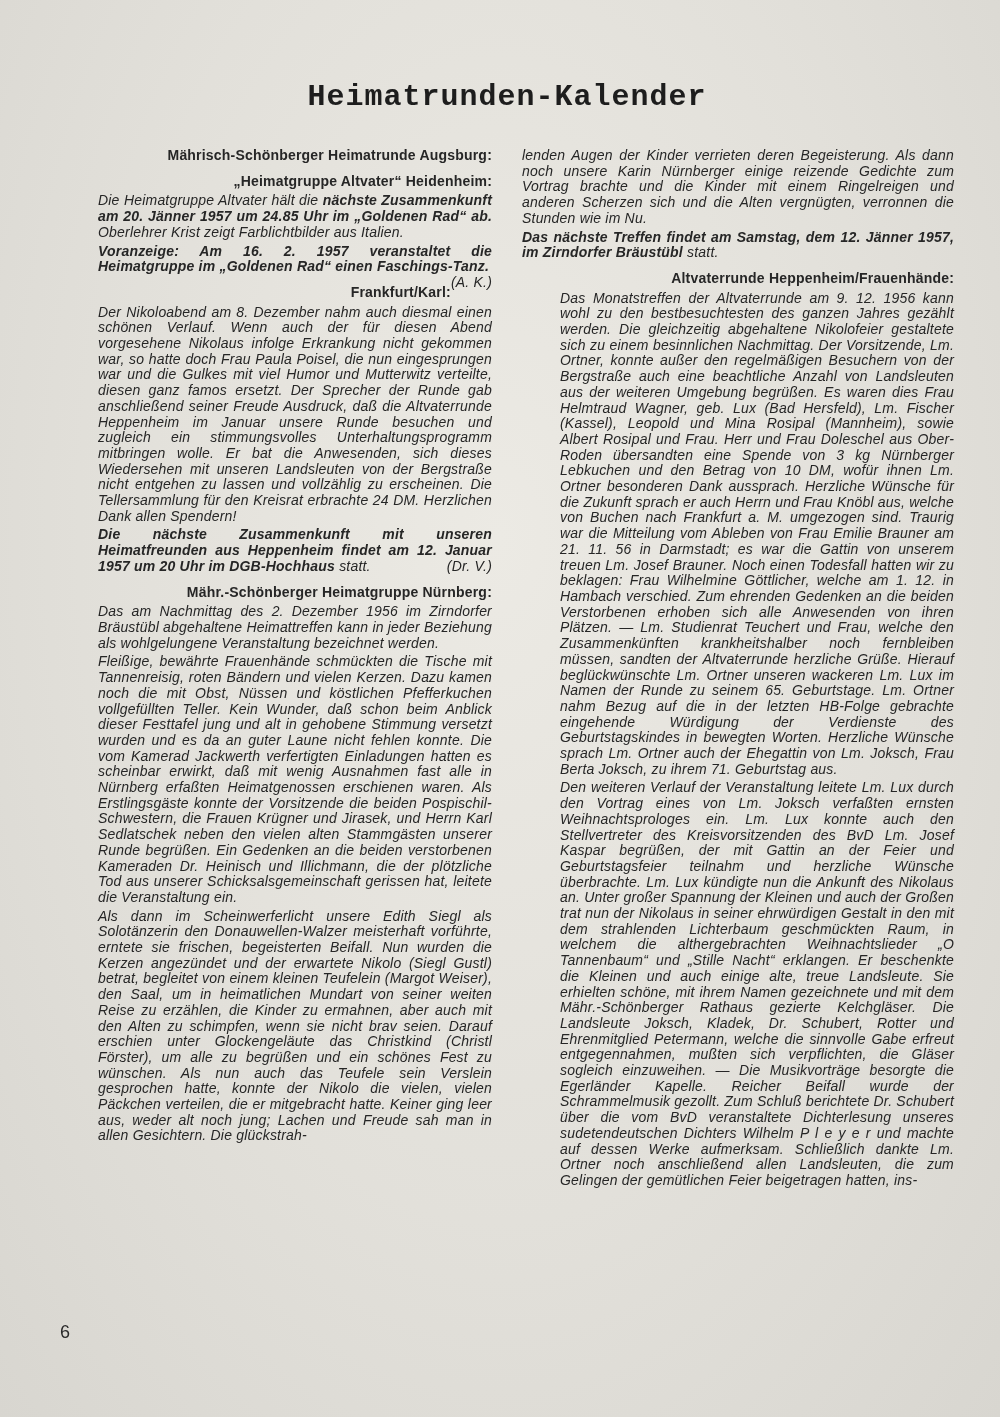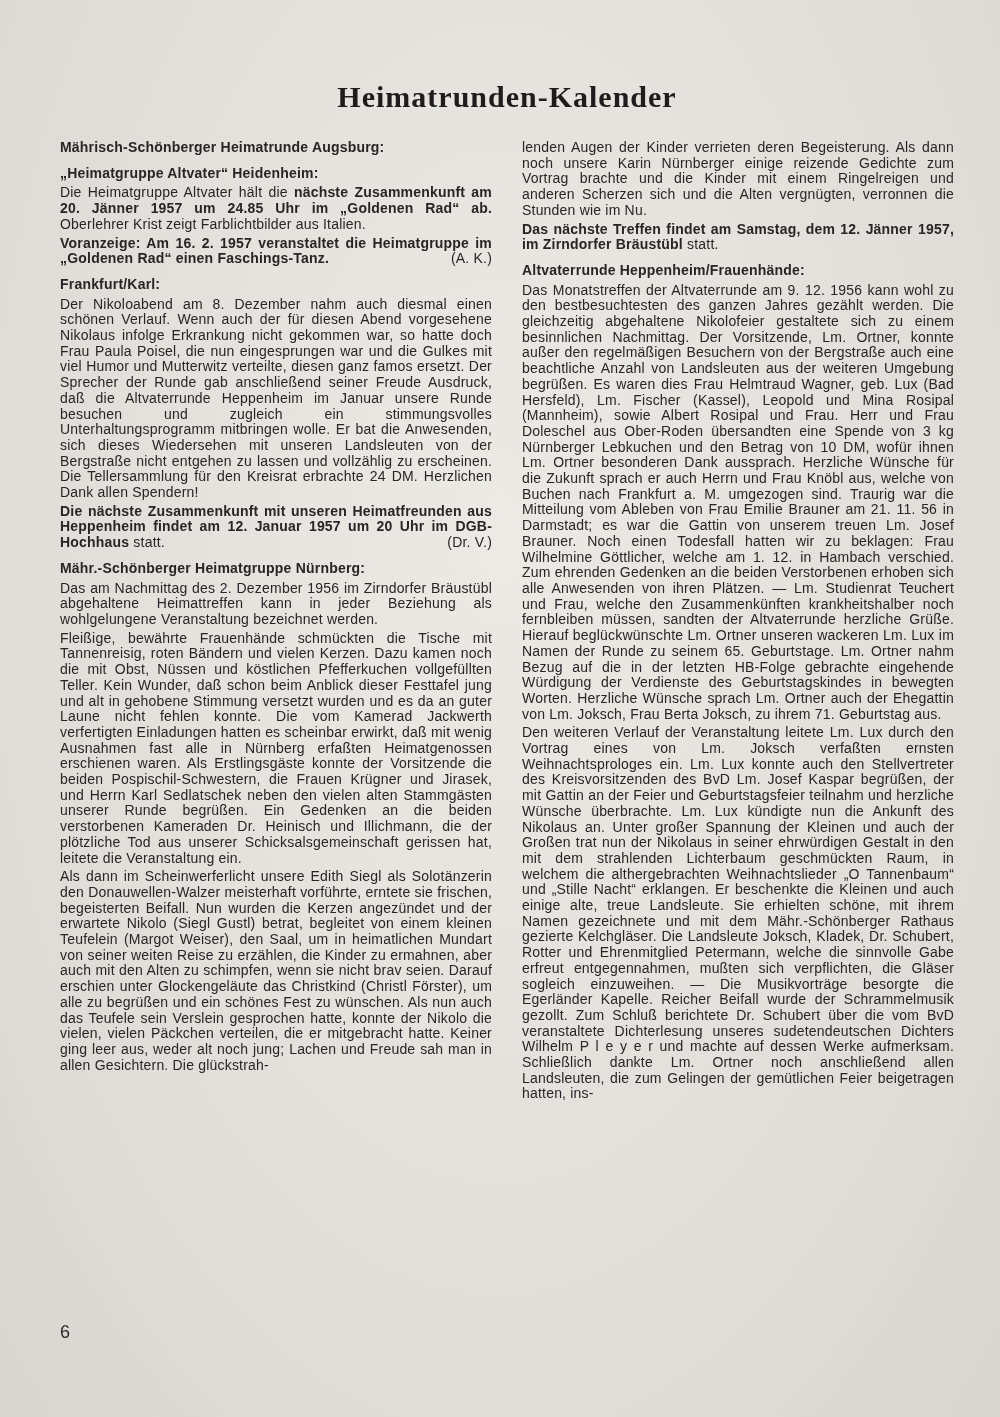--- a/index.html
+++ b/index.html
@@ -12,48 +12,48 @@
     color: #222;
     font-family: "Liberation Sans", sans-serif;
   }
   .page {
     box-sizing: border-box;
     width: 1000px;
     height: 1417px;
     padding: 52px 46px 0 60px;
   }
   .title {
-    font-family: Liberation Serif, serif;
+    font-family: Liberation Mono, monospace;
     font-weight: bold;
     font-size: 30px;
     letter-spacing: 1px;
     text-align: center;
-    margin: 28px 0 26px 0;
+    margin: 28px 0 34px 0;
     color: #1d1d1d;
   }
   .columns {
     display: flex;
     gap: 30px;
   }
   .col {
     width: 432px;
     font-size: 14px;
     line-height: 15.7px;
     letter-spacing: 0.2px;
     text-align: justify;
     color: #262626;
   }
-  .section + .section { margin-top: 10px; }
+  .section + .section { margin-top: 10px; margin-left: 38px; }
   .heading {
     font-size: 14px;
     font-weight: bold;
     margin: 0 0 4px 0;
-    text-align: left;
+    text-align: right;
   }
-  .para { margin: 0; }
+  .para { margin: 0; font-style: italic; }
   .para + .para { margin-top: 3px; }
   .b { font-weight: bold; }
   .sig { float: right; font-weight: normal; }
   .page-number {
     position: absolute;
     left: 60px;
     bottom: 74px;
     font-size: 18px;
     color: #2a2a2a;
   }

